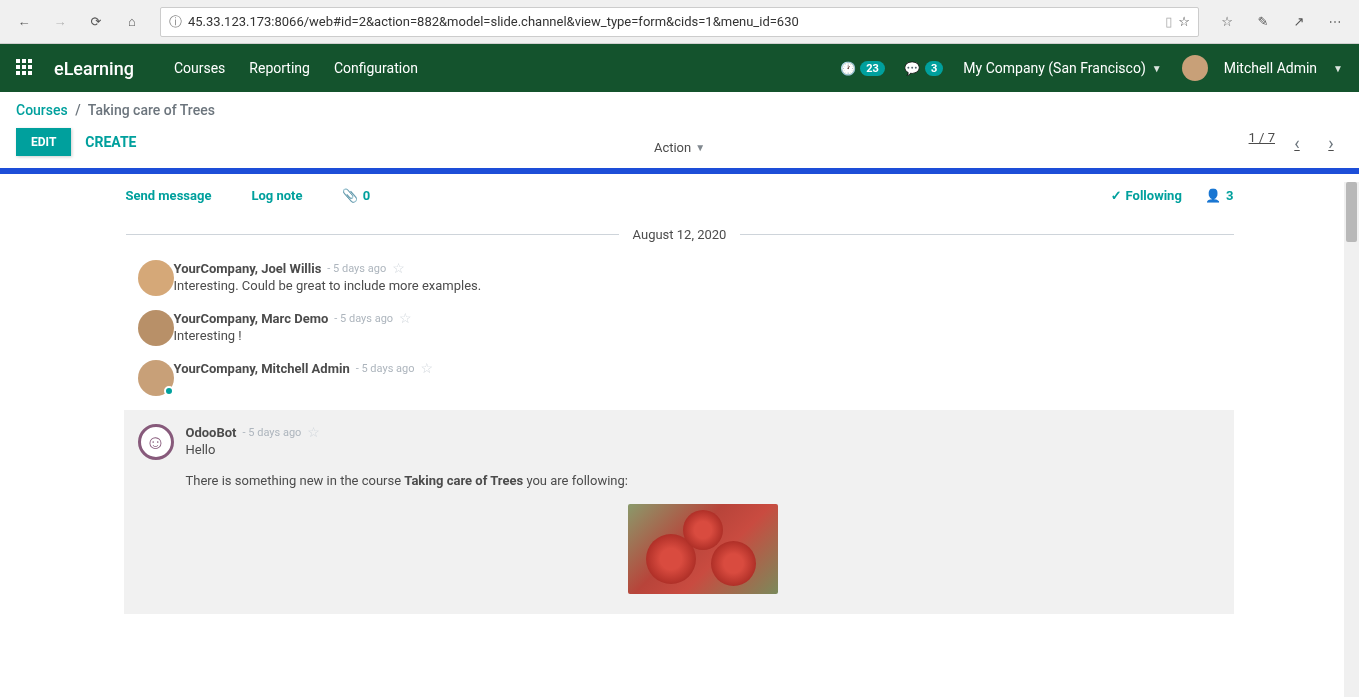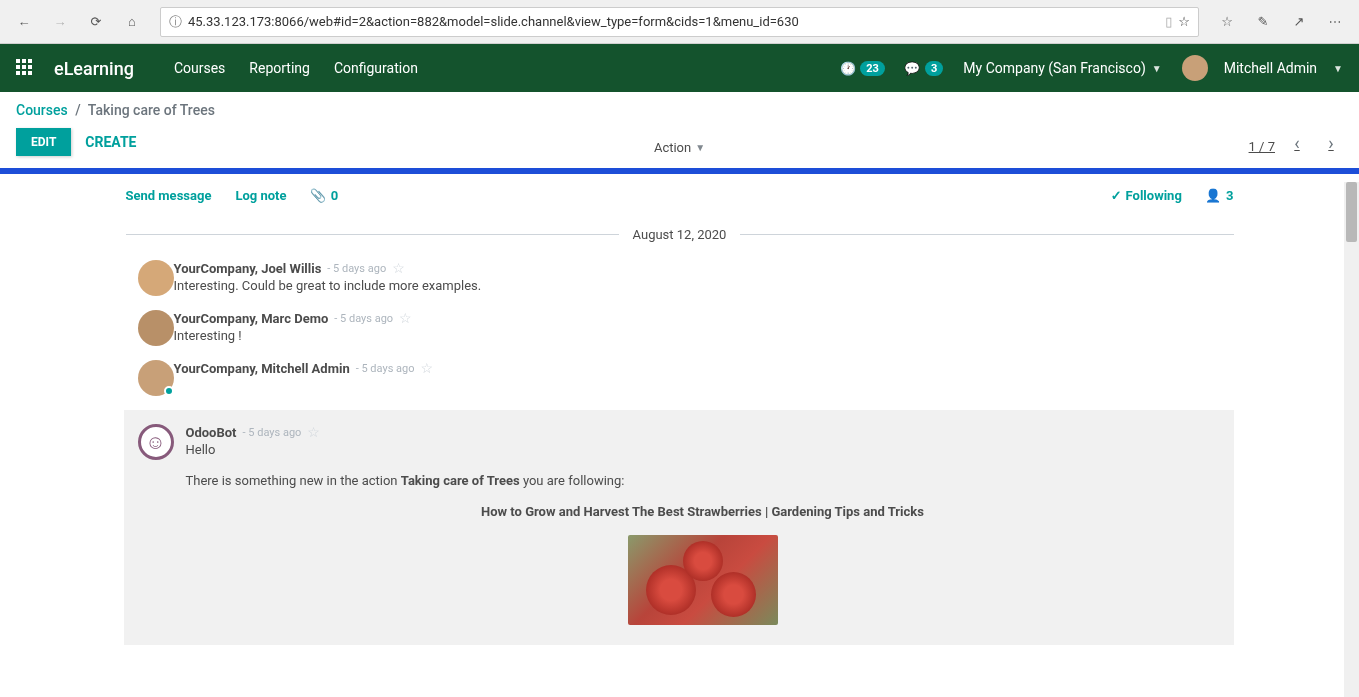--- a/index.html
+++ b/index.html
@@ -26,26 +26,26 @@
 
 .breadcrumb-bar { padding: 10px 16px 0; font-size: 14px; font-weight: 500; }
 .breadcrumb-link { color: #00A09D; cursor: pointer; }
 .breadcrumb-sep { color: #6c757d; margin: 0 4px; }
 .breadcrumb-cur { color: #6c757d; }
 
 .actionbar { display: flex; align-items: center; padding: 10px 16px 12px; border-bottom: 6px solid #1d4ed8; position: relative; }
 .btn-edit { background: #00A09D; color: #fff; border: 1px solid #00A09D; padding: 6px 14px; text-transform: uppercase; font-weight: bold; font-size: 12px; cursor: pointer; margin-right: 14px; box-shadow: 1px 1px 3px rgba(0,0,0,0.2); }
 .btn-create { background: none; border: none; color: #00A09D; font-weight: bold; font-size: 14px; text-transform: uppercase; cursor: pointer; }
 .action-dd { position: absolute; left: 50%; transform: translateX(-50%); display: flex; align-items: center; gap: 4px; cursor: pointer; font-size: 13px; color: #4c4c4c; margin-top: 10px; }
-.pager { margin-left: auto; display: flex; align-items: flex-end; gap: 10px; text-decoration: underline; }
+.pager { margin-left: auto; display: flex; align-items: flex-start; gap: 10px; text-decoration: underline; }
 .pager-txt { font-size: 13px; color: #4c4c4c; }
 .pager-arrow { width: 24px; height: 24px; display: flex; align-items: center; justify-content: center; color: #6c757d; cursor: pointer; font-size: 18px; }
 
 .chatter { max-width: 1140px; margin: 0 auto; padding: 0 16px; }
-.chatter-top { display: flex; align-items: center; padding: 14px 0; gap: 24px; }
+.chatter-top { display: flex; align-items: center; padding: 14px 0; gap: 40px; }
 .ct-link { color: #00A09D; font-weight: bold; font-size: 13px; cursor: pointer; display: flex; align-items: center; gap: 4px; }
 .ct-right { margin-left: auto; display: flex; align-items: center; gap: 24px; }
 .following { color: #00A09D; font-weight: bold; display: flex; align-items: center; gap: 4px; cursor: pointer; }
 .followers { color: #00A09D; font-weight: bold; display: flex; align-items: center; gap: 4px; cursor: pointer; }
 
 .date-div { display: flex; align-items: center; margin: 10px 0 18px; }
 .date-div::before, .date-div::after { content: ""; flex: 1; height: 1px; background: #ced4da; }
 .date-div span { padding: 0 14px; color: #4c4c4c; font-weight: normal; font-size: 13px; }
 
 .msg { display: flex; margin-bottom: 14px; padding-left: 12px; }
@@ -216,23 +216,22 @@
         <span class="bot-face">☺</span>
       </div>
     <div class="msg-body">
       <div class="msg-head">
         <span class="msg-author">OdooBot</span>
         <span class="msg-time">- 5 days ago</span>
         <span class="msg-star">☆</span>
       </div>
       <p class="msg-text">Hello</p>
       <p class="msg-text">
-        <span>There is something new in the action </span><span class="course-strong">Taking care of Trees</span><span> you are following:</span>
+        <span>There is something new in the course </span><span class="course-strong">Taking care of Trees</span><span> you are following:</span>
       </p>
-      <p class="center-title">How to Grow and Harvest The Best Strawberries | Gardening Tips and Tricks</p>
       <div class="thumb">
           <div class="berry3"></div>
         </div>
     </div>
   </div>
 </div>
 
 <div class="scrollbar">
     <div class="scrollthumb"></div>
   </div>

